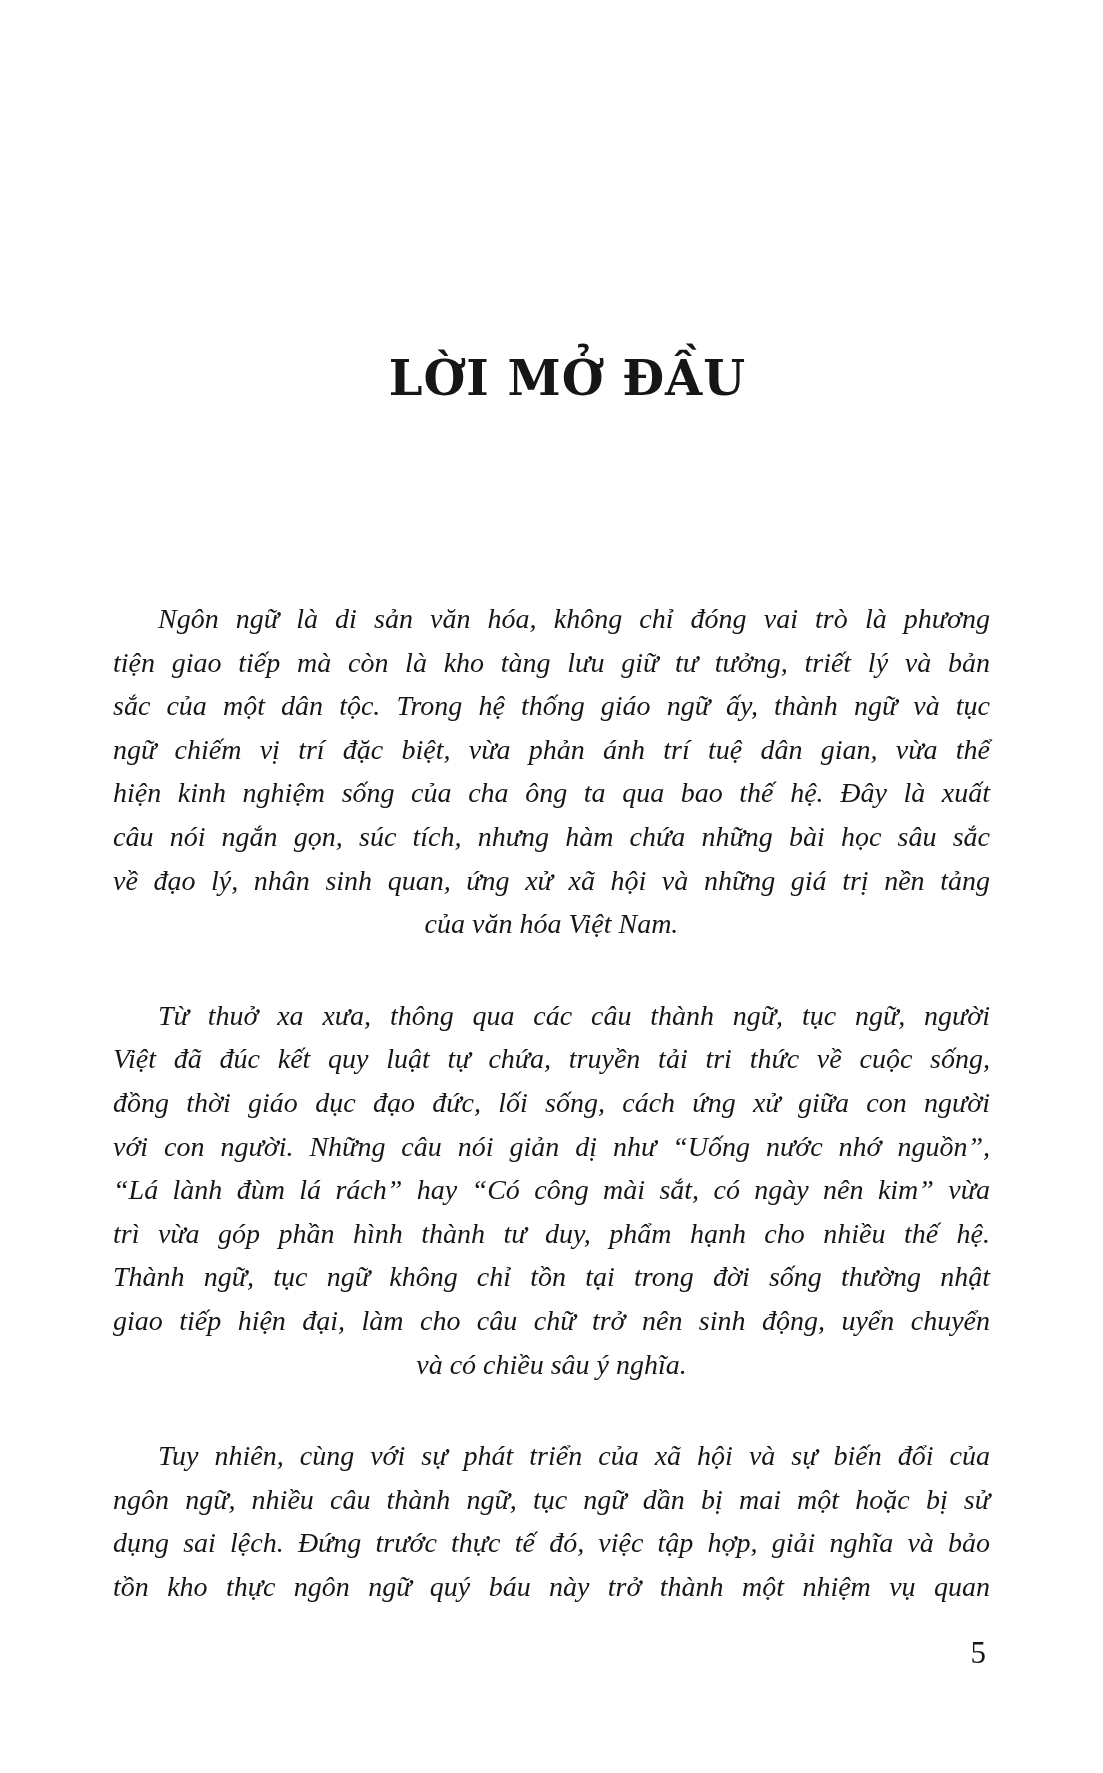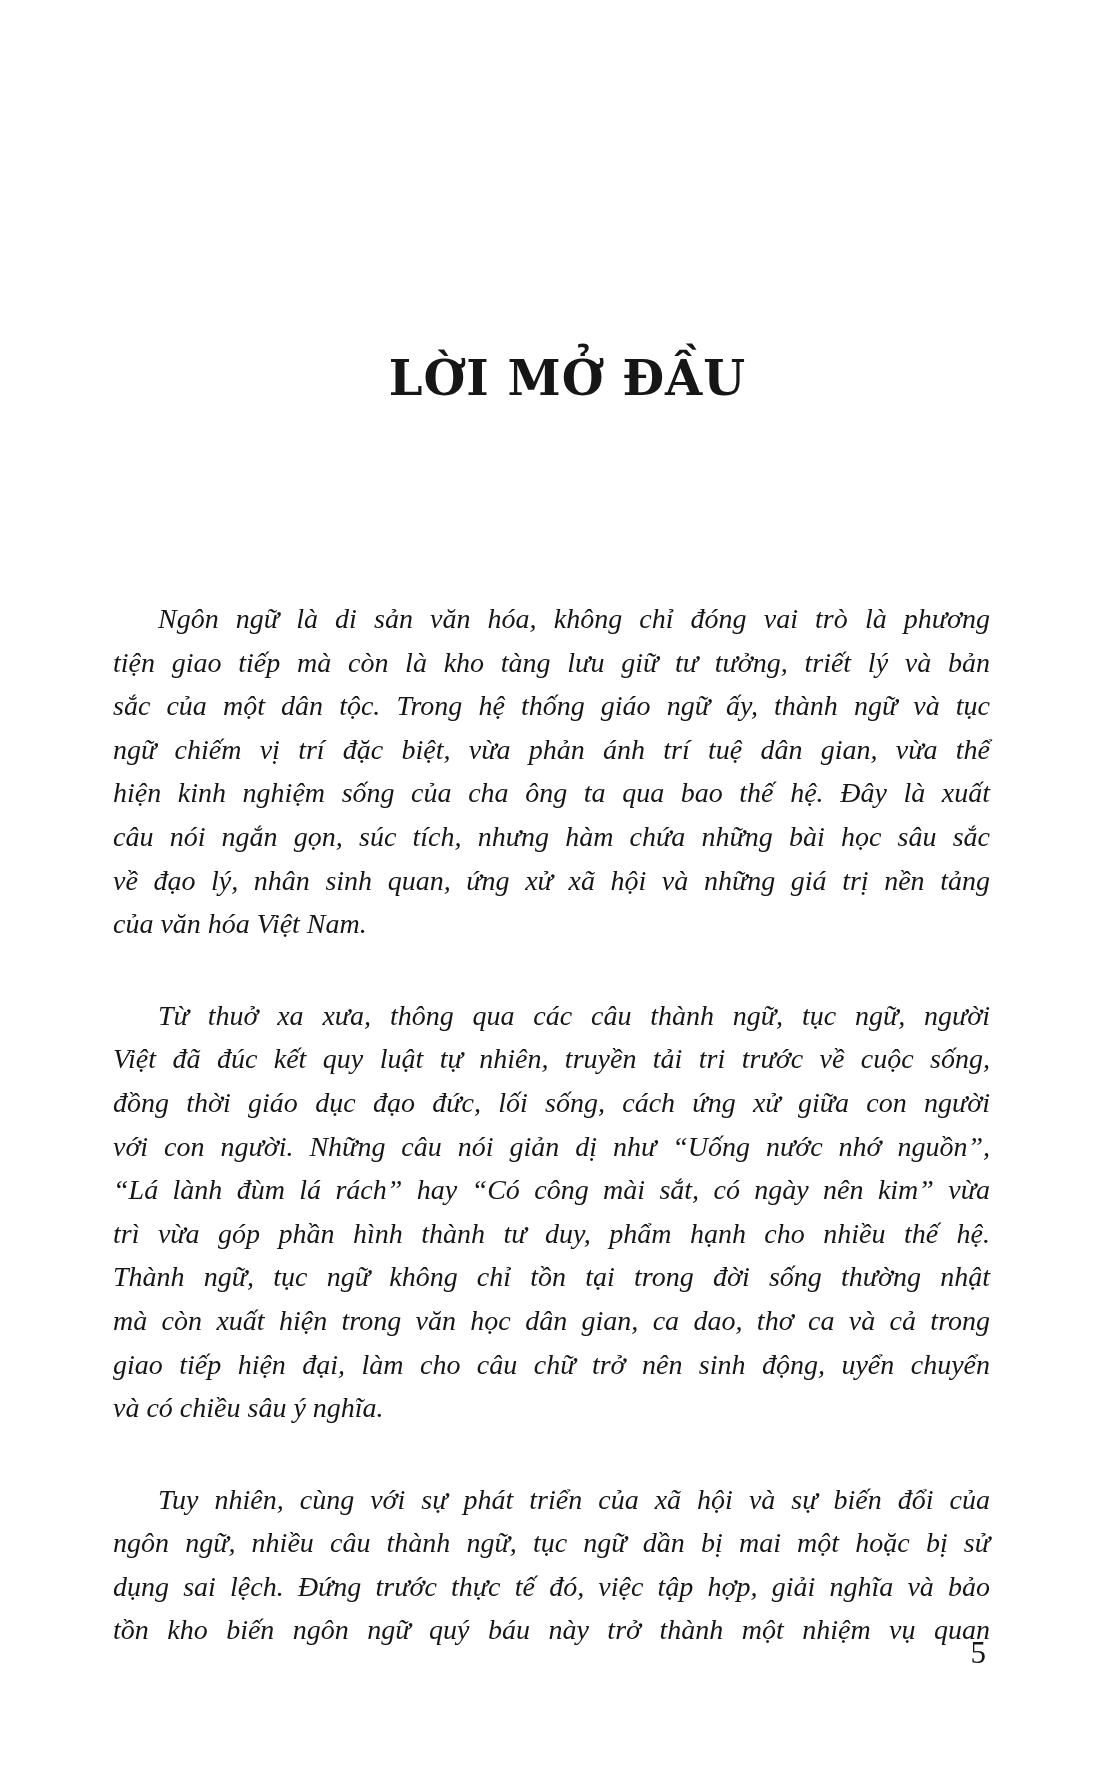--- a/index.html
+++ b/index.html
@@ -37,21 +37,21 @@
     left: 113px;
     width: 877px;
     font-style: italic;
     font-size: 28px;
     line-height: 43.6px;
   }
   .paragraph + .paragraph {
     margin-top: 13px;
   }
   .line {
-    text-align: left;
+    text-align: center;
     white-space: normal;
   }
   .line.justified {
     text-align: justify;
     text-align-last: justify;
   }
   .line.first-line {
     text-indent: 45px;
     margin-top: 48px;
   }
@@ -76,32 +76,31 @@
         <div class="line justified">tiện giao tiếp mà còn là kho tàng lưu giữ tư tưởng, triết lý và bản</div>
         <div class="line justified">sắc của một dân tộc. Trong hệ thống giáo ngữ ấy, thành ngữ và tục</div>
         <div class="line justified">ngữ chiếm vị trí đặc biệt, vừa phản ánh trí tuệ dân gian, vừa thể</div>
         <div class="line justified">hiện kinh nghiệm sống của cha ông ta qua bao thế hệ. Đây là xuất</div>
         <div class="line justified">câu nói ngắn gọn, súc tích, nhưng hàm chứa những bài học sâu sắc</div>
         <div class="line justified">về đạo lý, nhân sinh quan, ứng xử xã hội và những giá trị nền tảng</div>
         <div class="line">của văn hóa Việt Nam.</div>
       </div>
       <div class="paragraph">
         <div class="line first-line justified">Từ thuở xa xưa, thông qua các câu thành ngữ, tục ngữ, người</div>
-        <div class="line justified">Việt đã đúc kết quy luật tự nhiên, truyền tải tri trước về cuộc sống,</div>
+        <div class="line justified">Việt đã đúc kết quy luật tự chứa, truyền tải tri thức về cuộc sống,</div>
         <div class="line justified">đồng thời giáo dục đạo đức, lối sống, cách ứng xử giữa con người</div>
         <div class="line justified">với con người. Những câu nói giản dị như “Uống nước nhớ nguồn”,</div>
         <div class="line justified">“Lá lành đùm lá rách” hay “Có công mài sắt, có ngày nên kim” vừa</div>
         <div class="line justified">trì vừa góp phần hình thành tư duy, phẩm hạnh cho nhiều thế hệ.</div>
         <div class="line justified">Thành ngữ, tục ngữ không chỉ tồn tại trong đời sống thường nhật</div>
-        <div class="line justified">mà còn xuất hiện trong văn học dân gian, ca dao, thơ ca và cả trong</div>
         <div class="line justified">giao tiếp hiện đại, làm cho câu chữ trở nên sinh động, uyển chuyển</div>
         <div class="line">và có chiều sâu ý nghĩa.</div>
       </div>
       <div class="paragraph">
         <div class="line first-line justified">Tuy nhiên, cùng với sự phát triển của xã hội và sự biến đổi của</div>
         <div class="line justified">ngôn ngữ, nhiều câu thành ngữ, tục ngữ dần bị mai một hoặc bị sử</div>
         <div class="line justified">dụng sai lệch. Đứng trước thực tế đó, việc tập hợp, giải nghĩa và bảo</div>
-        <div class="line justified">tồn kho biến ngôn ngữ quý báu này trở thành một nhiệm vụ quan</div>
+        <div class="line justified">tồn kho thực ngôn ngữ quý báu này trở thành một nhiệm vụ quan</div>
       </div>
     </div>
 
   <div class="page-number">5</div>
 </div>
 
 </body></html>

